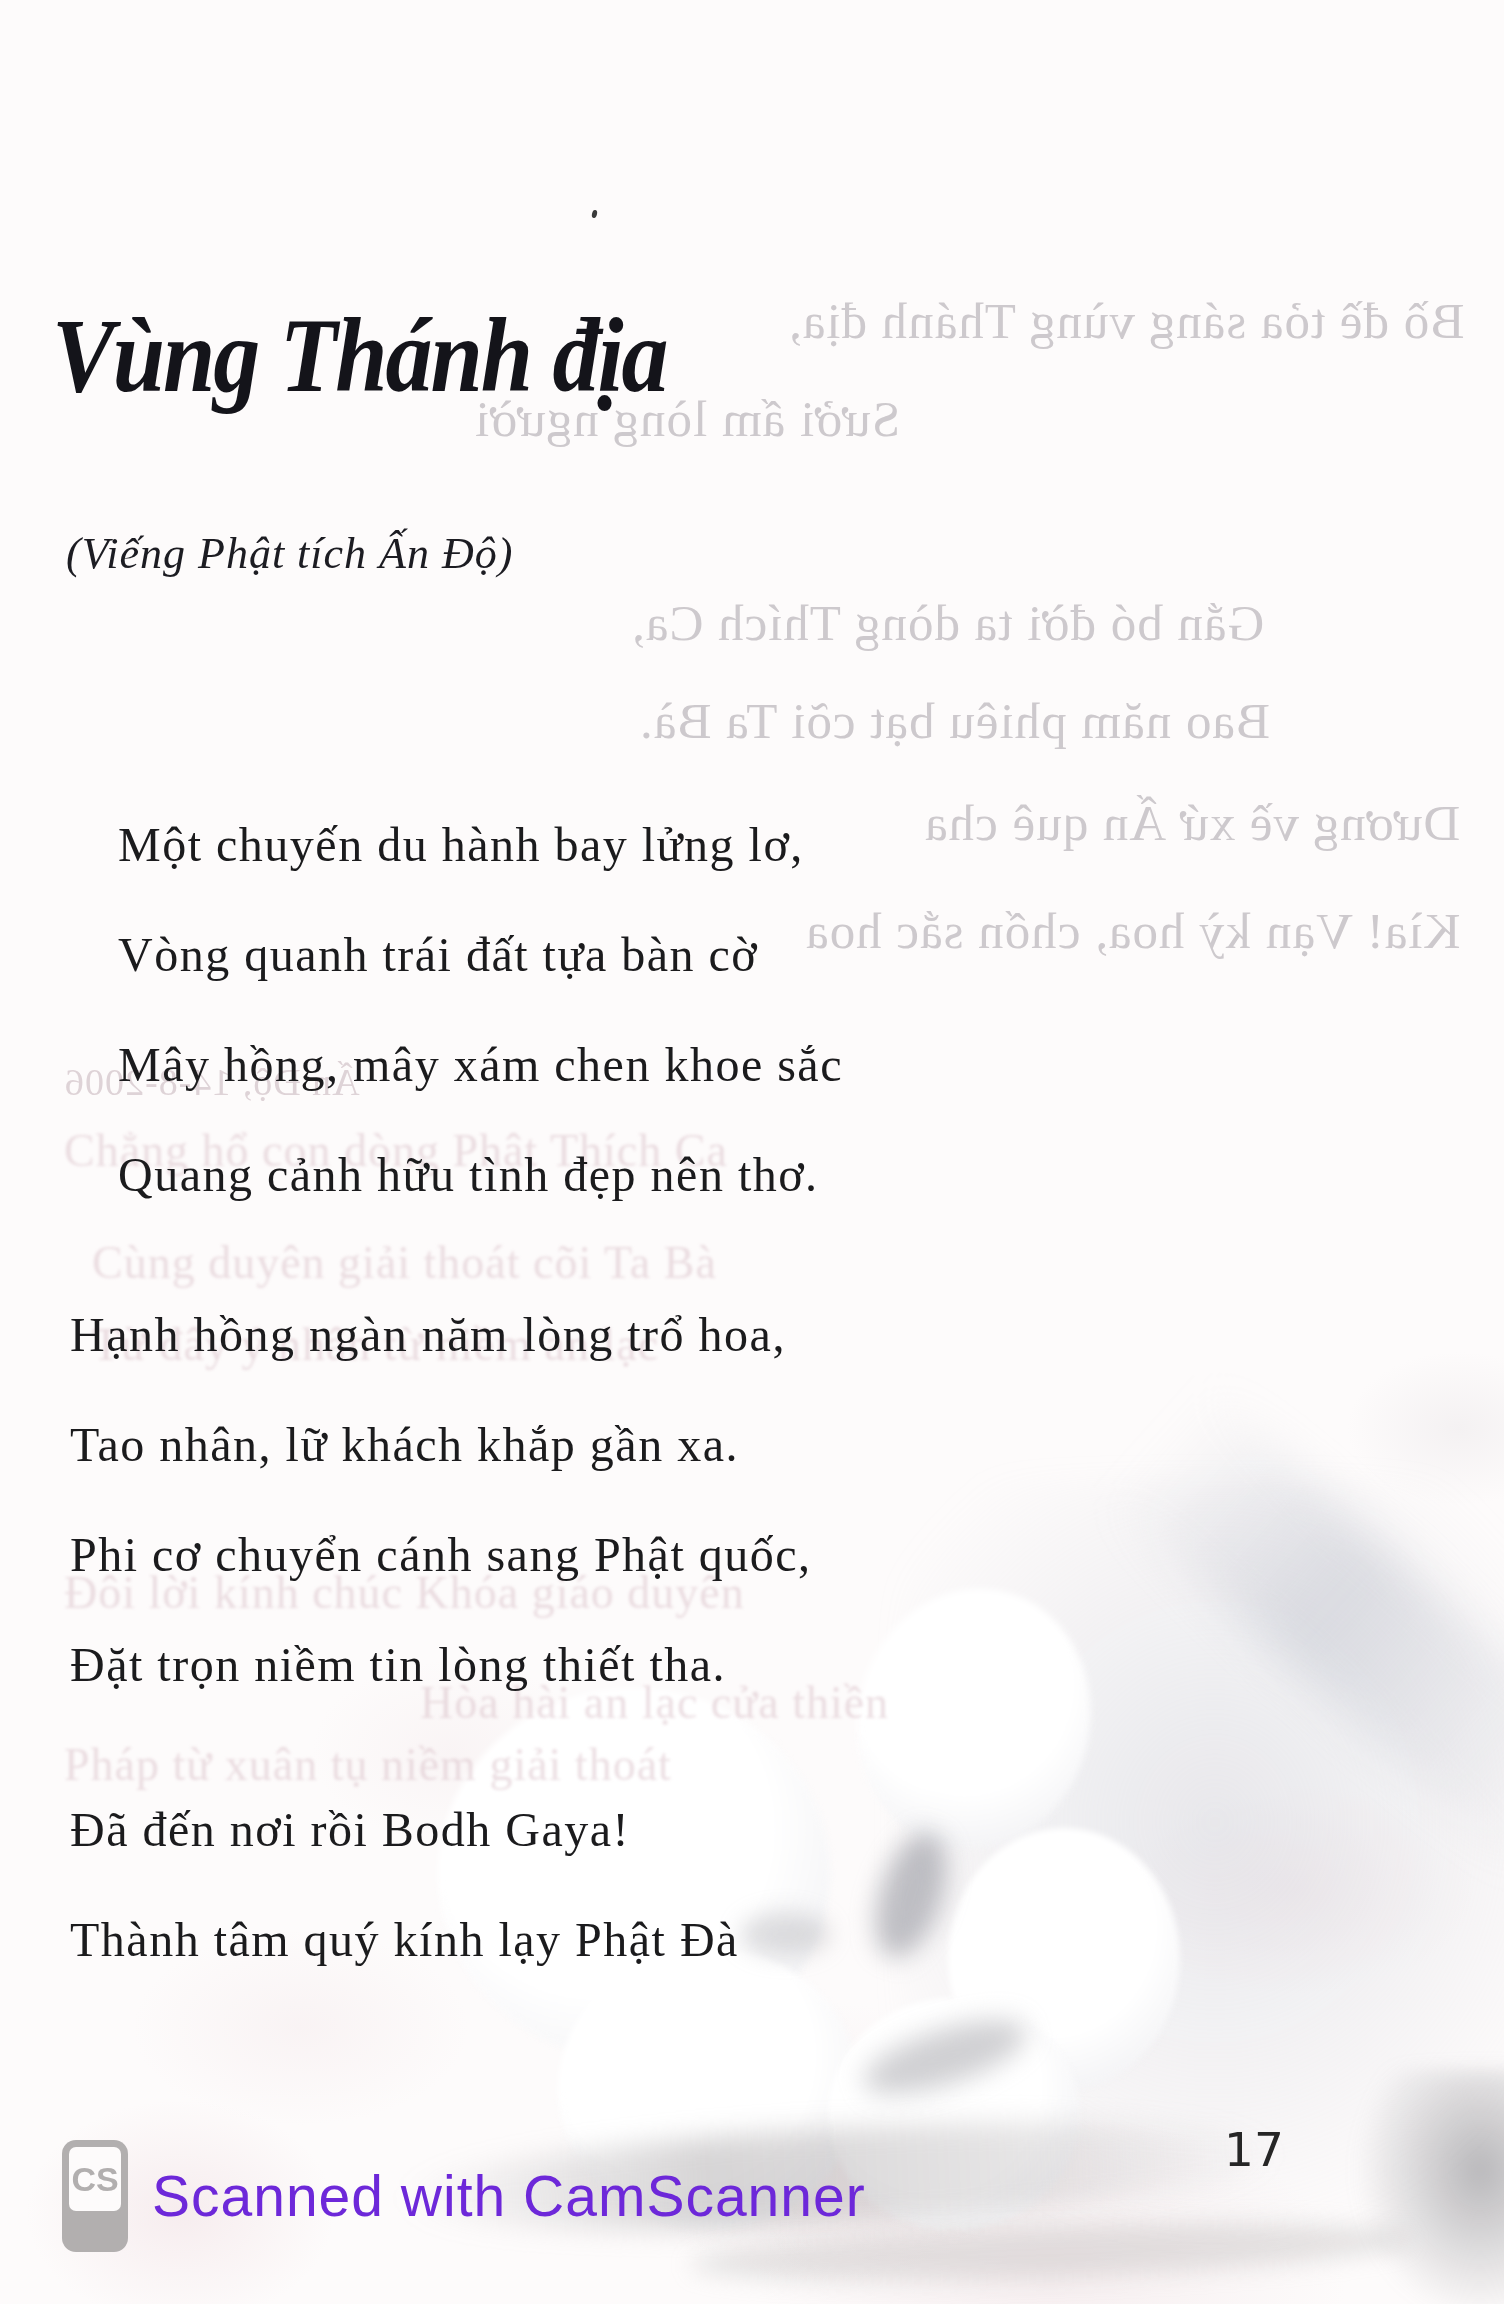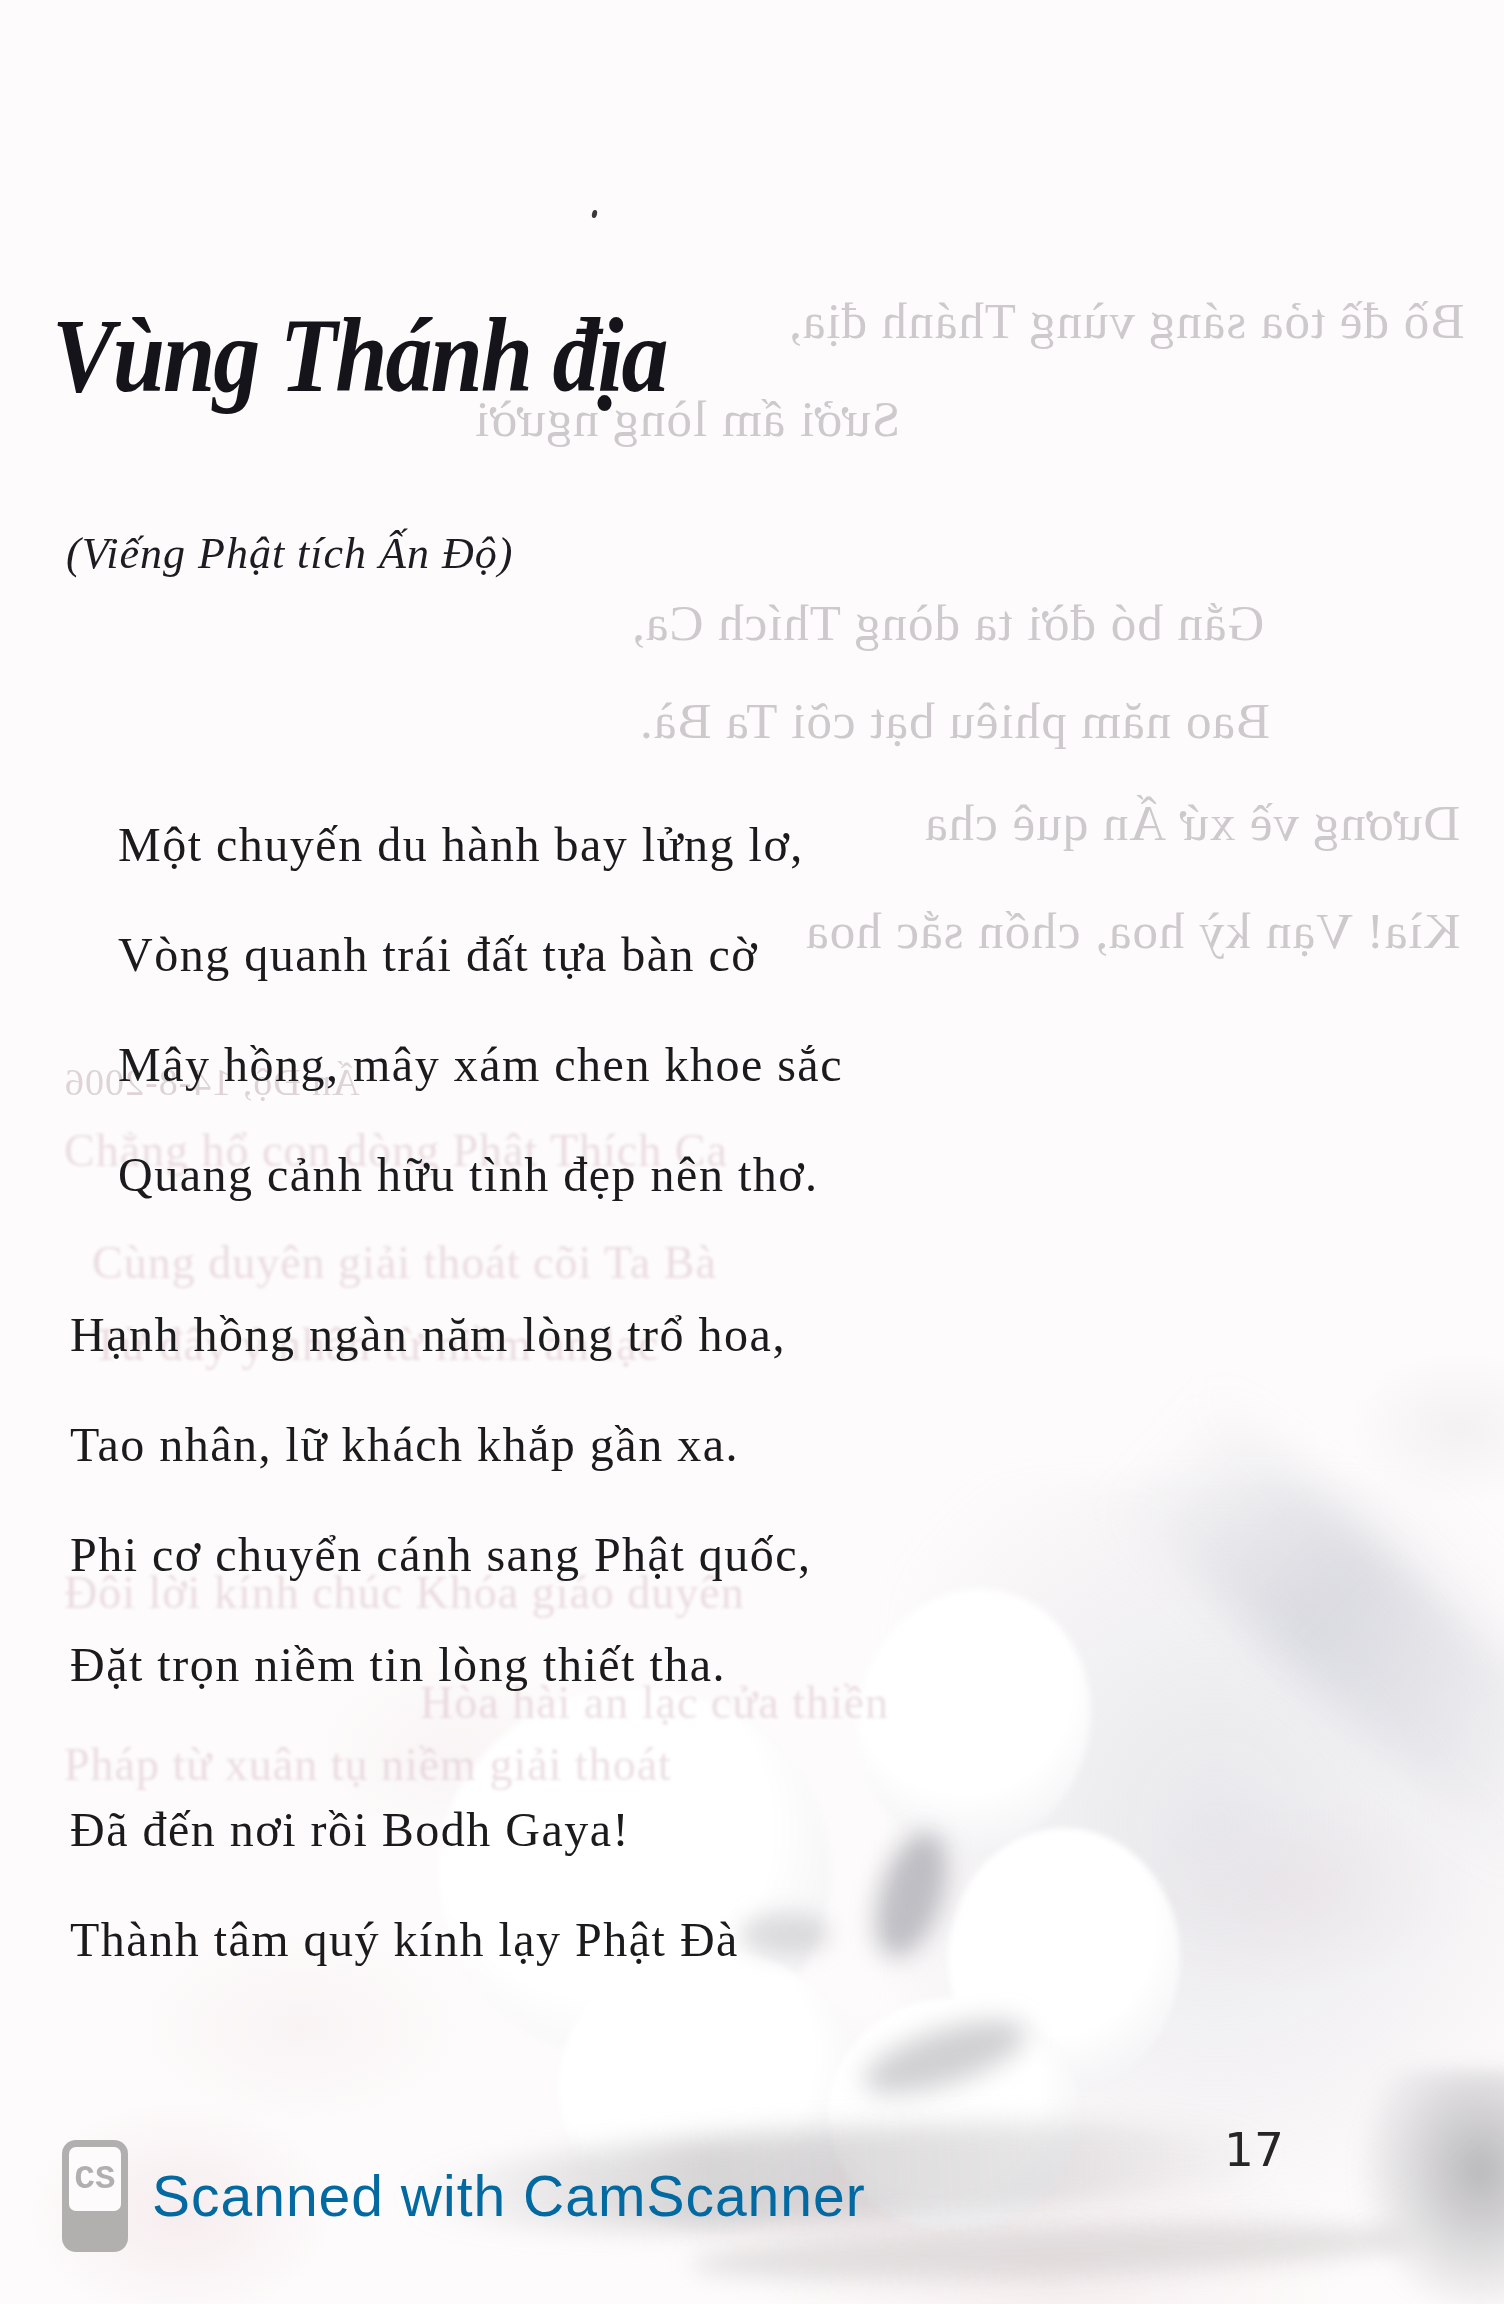--- a/index.html
+++ b/index.html
@@ -82,22 +82,22 @@
   .pline{font-size:48px;line-height:110px;color:#1b1b1d;letter-spacing:1.5px;white-space:nowrap;}
 
   .page-num{position:absolute;left:1224px;top:2122px;z-index:3;
     font-family:"DejaVu Sans","Liberation Sans",sans-serif;font-size:47px;color:#262626;}
 
   
   .watermark{position:absolute;left:62px;top:2140px;z-index:4;display:flex;align-items:center;gap:24px;}
   .cs-icon{position:relative;width:66px;height:112px;background:#b2afaf;border-radius:14px;flex:0 0 auto;}
   .cs-win{position:absolute;left:7px;right:7px;top:7px;height:64px;background:#fdfbfb;border-radius:7px;
     display:flex;align-items:center;justify-content:center;}
-  .cs-letters{font-family:Liberation Mono, monospace;font-weight:700;font-size:34px;color:#b2afaf;letter-spacing:0;}
-  .wm-text{font-family:"Liberation Sans",sans-serif;font-size:57px;color:#0369a1;letter-spacing:1px;white-space:nowrap;}
+  .cs-letters{font-family:Liberation Sans, sans-serif;font-weight:700;font-size:34px;color:#b2afaf;letter-spacing:0;}
+  .wm-text{font-family:"Liberation Sans",sans-serif;font-size:57px;color:#6d28d9;letter-spacing:1px;white-space:nowrap;}
 </style>
 </head>
 <body>
 
 <div class="page">
 
   <div class="photo-wash"></div>
   <div class="diag-shadow"></div>
   <div class="petal p1"></div>
   <div class="petal p2"></div>

